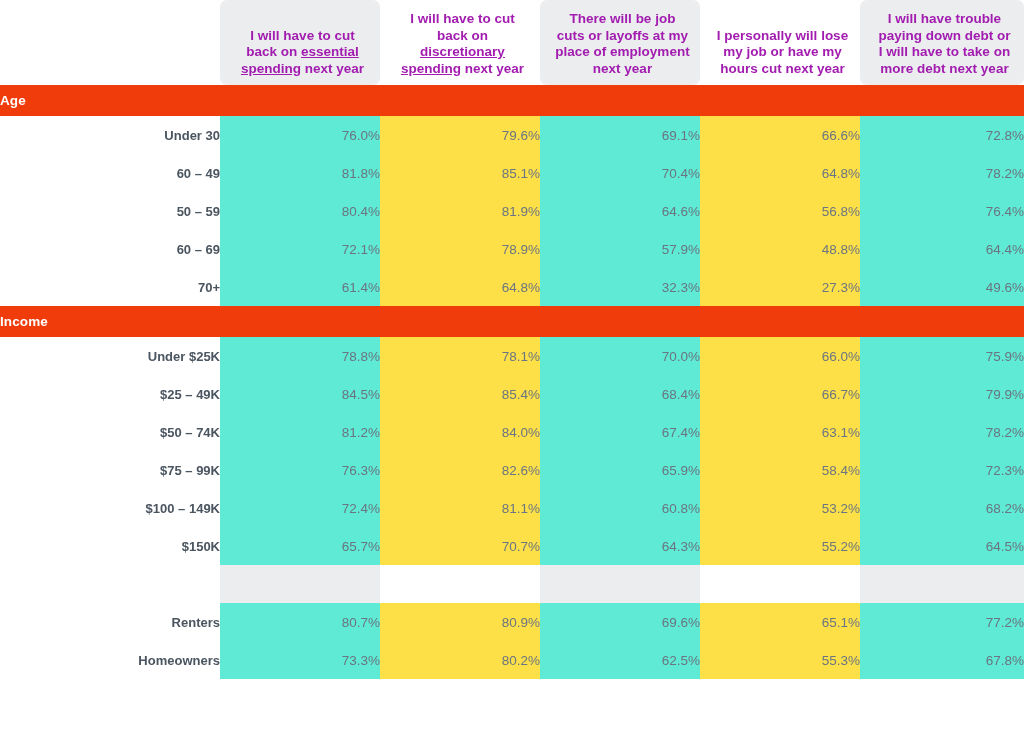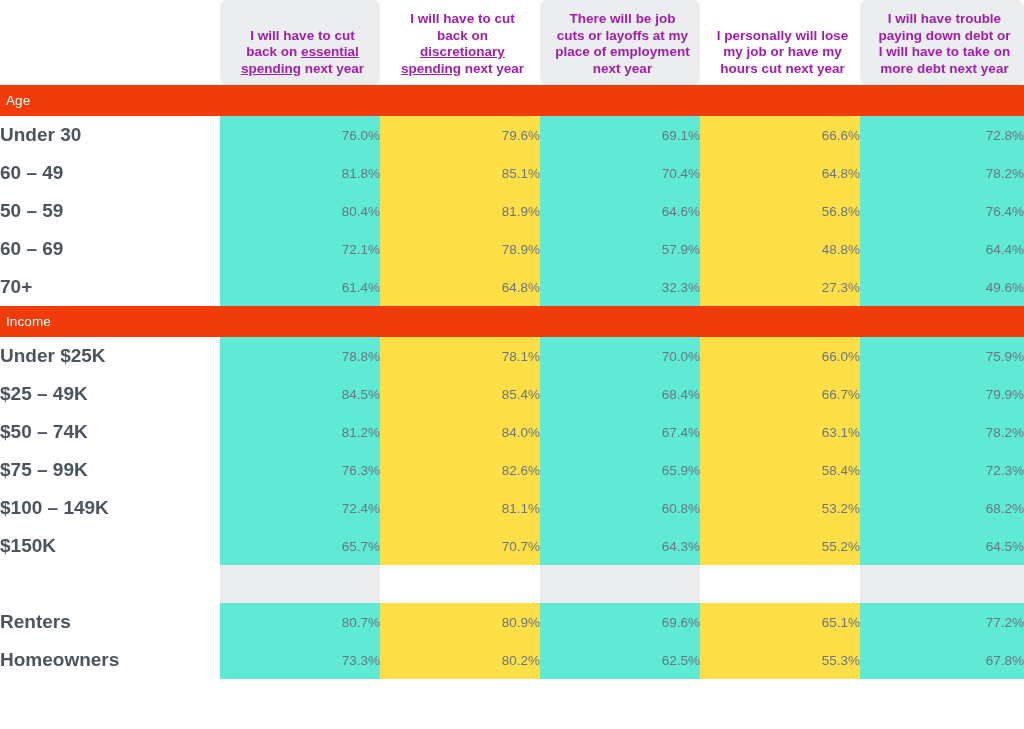--- a/index.html
+++ b/index.html
@@ -63,41 +63,42 @@
 
   
   tr.section-row td {
     padding: 0;
     height: 31px;
     background: #f03c0a;
   }
   .section-label {
     color: #ffffff;
     font-size: 13.5px;
-    font-weight: normal;
+    font-weight: bold;
     line-height: 31px;
-    padding-left: 6px;
+    padding-left: 0;
     letter-spacing: 0.1px;
     white-space: nowrap;
   }
 
   
   tr.data-row td {
     height: 38px;
     padding: 0;
     box-sizing: border-box;
   }
   td.row-label {
-    font-size: 19px;
+    font-size: 13px;
     font-weight: bold;
     color: #4a5560;
     padding-left: 10px;
     background: #ffffff;
     white-space: nowrap;
     vertical-align: middle;
+    text-align: right;
   }
   td.cell {
     font-size: 13.5px;
     font-weight: normal;
     color: #6b7482;
     text-align: right;
     padding-right: 12px;
     vertical-align: middle;
     white-space: nowrap;
   }

